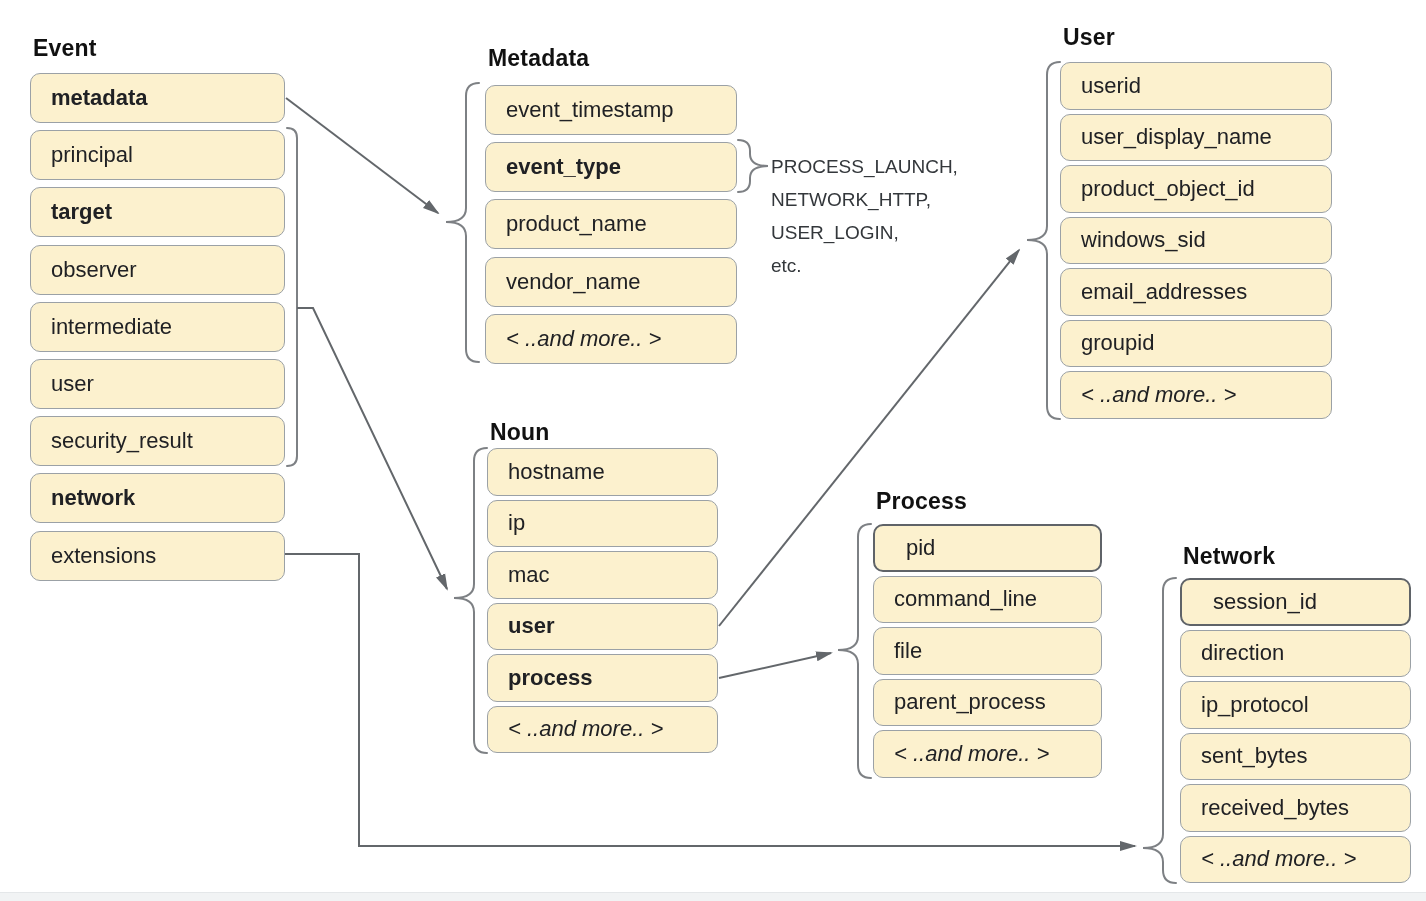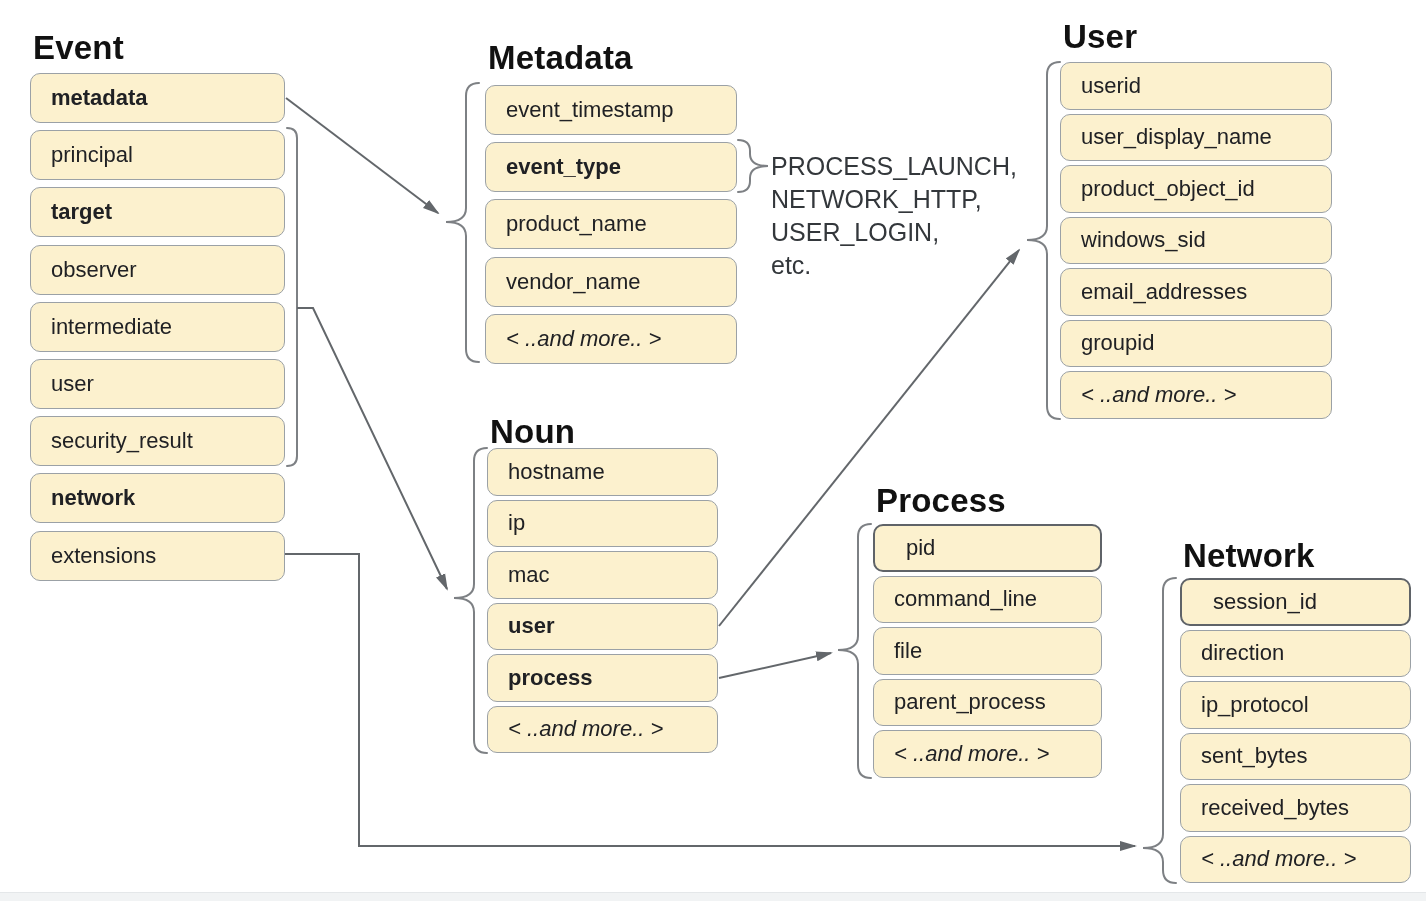--- a/index.html
+++ b/index.html
@@ -2,36 +2,36 @@
 <html style="--box-fill: #fcf1ce; --box-border: #9ba1a6; --box-border-strong: #5f6368; --connector: #63676b; --brace: #7d8084; --text: #202124; --title: #111111; --note-text: #33373b; --scrollbar-track: #f1f3f4;"><head>
 <meta charset="utf-8">
 <style>
   html,body{margin:0;padding:0;background:#fff;}
   .canvas{
     position:relative;width:1426px;height:901px;overflow:hidden;background:#fff;
     font-family:"Liberation Sans",sans-serif;
   }
   .group{position:absolute;}
   .gtitle{
-    margin:0;padding:0 0 0 3px;font-size:33px;line-height:30px;font-weight:bold;
+    margin:0;padding:0 0 0 3px;font-size:23px;line-height:30px;font-weight:bold;
     color:var(--title,#111);letter-spacing:0.2px;
   }
   .boxes{margin-top:var(--mt,10px);}
   .fbox{
     height:var(--h,48px);margin-bottom:var(--gap,5px);box-sizing:border-box;
     background:var(--box-fill,#fcf1ce);
     border:1.6px solid var(--box-border,#9ba1a6);border-radius:10px;
     display:flex;align-items:center;padding:0 8px 0 20px;
     font-size:22px;color:var(--text,#202124);white-space:nowrap;
   }
   .fbox.bold{font-weight:bold;}
   .fbox.italic{font-style:italic;}
   .fbox.strong{border-color:var(--box-border-strong,#5f6368);border-width:2.2px;padding-left:31px;}
   .enum-note{
-    position:absolute;left:771px;top:150px;font-size:25px;line-height:33px;
+    position:absolute;left:771px;top:150px;font-size:19px;line-height:33px;
     color:var(--note-text,#33373b);white-space:nowrap;
   }
   #connectors{
     position:absolute;left:0;top:0;width:1426px;height:901px;
     pointer-events:none;
   }
   #connectors path.ln{stroke:var(--connector,#63676b);stroke-width:2;fill:none;}
   #connectors path.br{stroke:var(--brace,#7d8084);stroke-width:2;fill:none;stroke-linecap:round;}
   #ah path{fill:var(--connector,#63676b);}
   .bottom-bar{

